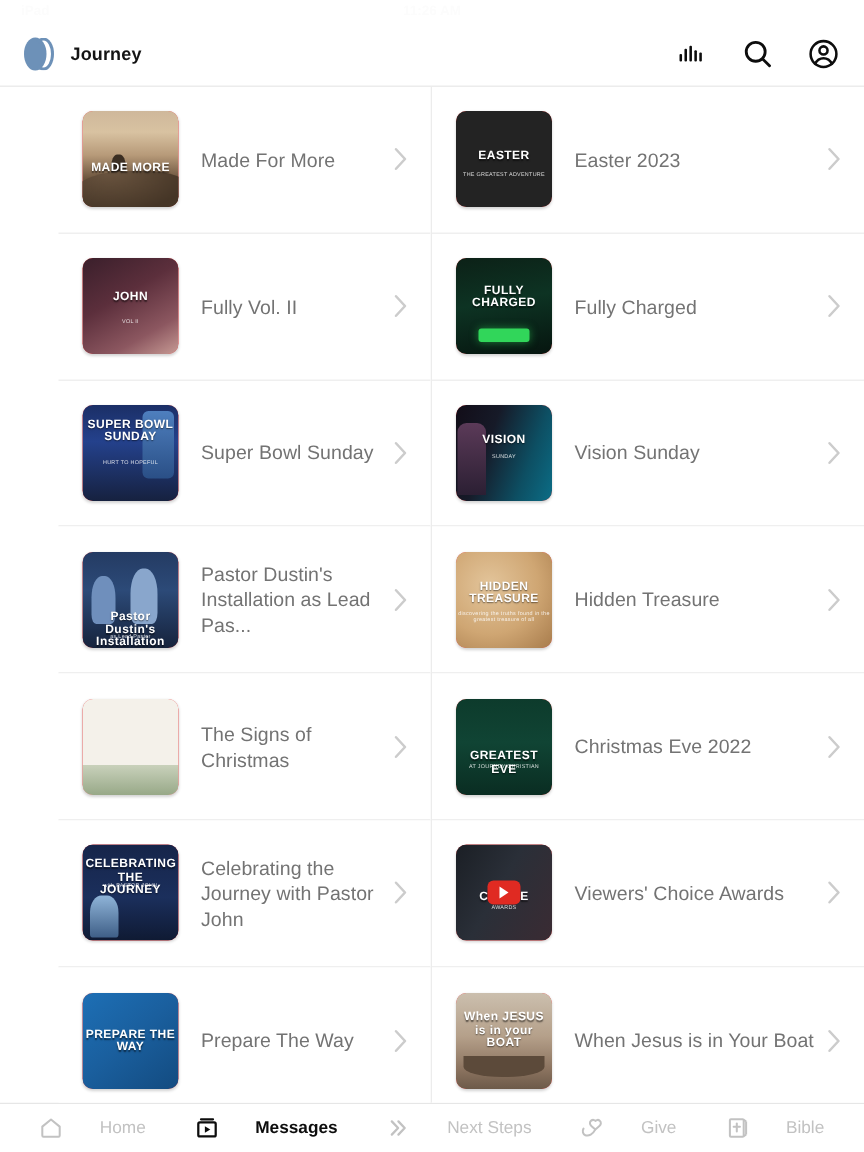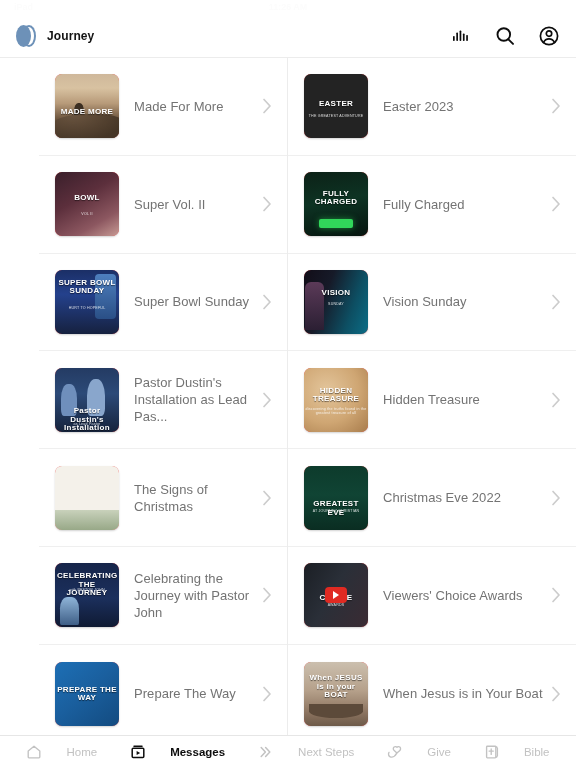--- a/index.html
+++ b/index.html
@@ -341,24 +341,24 @@
           <div class="row-title">Made For More</div>
           <span class="chev">
             <svg viewBox="0 0 11 18" width="11" height="18" fill="none" stroke="currentColor" stroke-width="1.7" stroke-linecap="round" stroke-linejoin="round">
               <path d="M2 2.5 8 9l-6 6.5"></path>
             </svg>
           </span>
         </div>
         <div class="row">
           <div class="thumb">
             <span class="art art-awaken"></span>
-            <span class="tlabel" style="top: 34%;">BOWL</span>
+            <span class="tlabel" style="top: 34%;">JOHN</span>
             <span class="tsub" style="top: 62%;">VOL II</span>
           </div>
-          <div class="row-title">Super Vol. II</div>
+          <div class="row-title">Fully Vol. II</div>
           <span class="chev">
             <svg viewBox="0 0 11 18" width="11" height="18" fill="none" stroke="currentColor" stroke-width="1.7" stroke-linecap="round" stroke-linejoin="round">
               <path d="M2 2.5 8 9l-6 6.5"></path>
             </svg>
           </span>
         </div>
         <div class="row">
           <div class="thumb">
             <span class="art art-superbowl"></span>
             <span class="tlabel" style="top: 14%;">SUPER BOWL SUNDAY</span>

